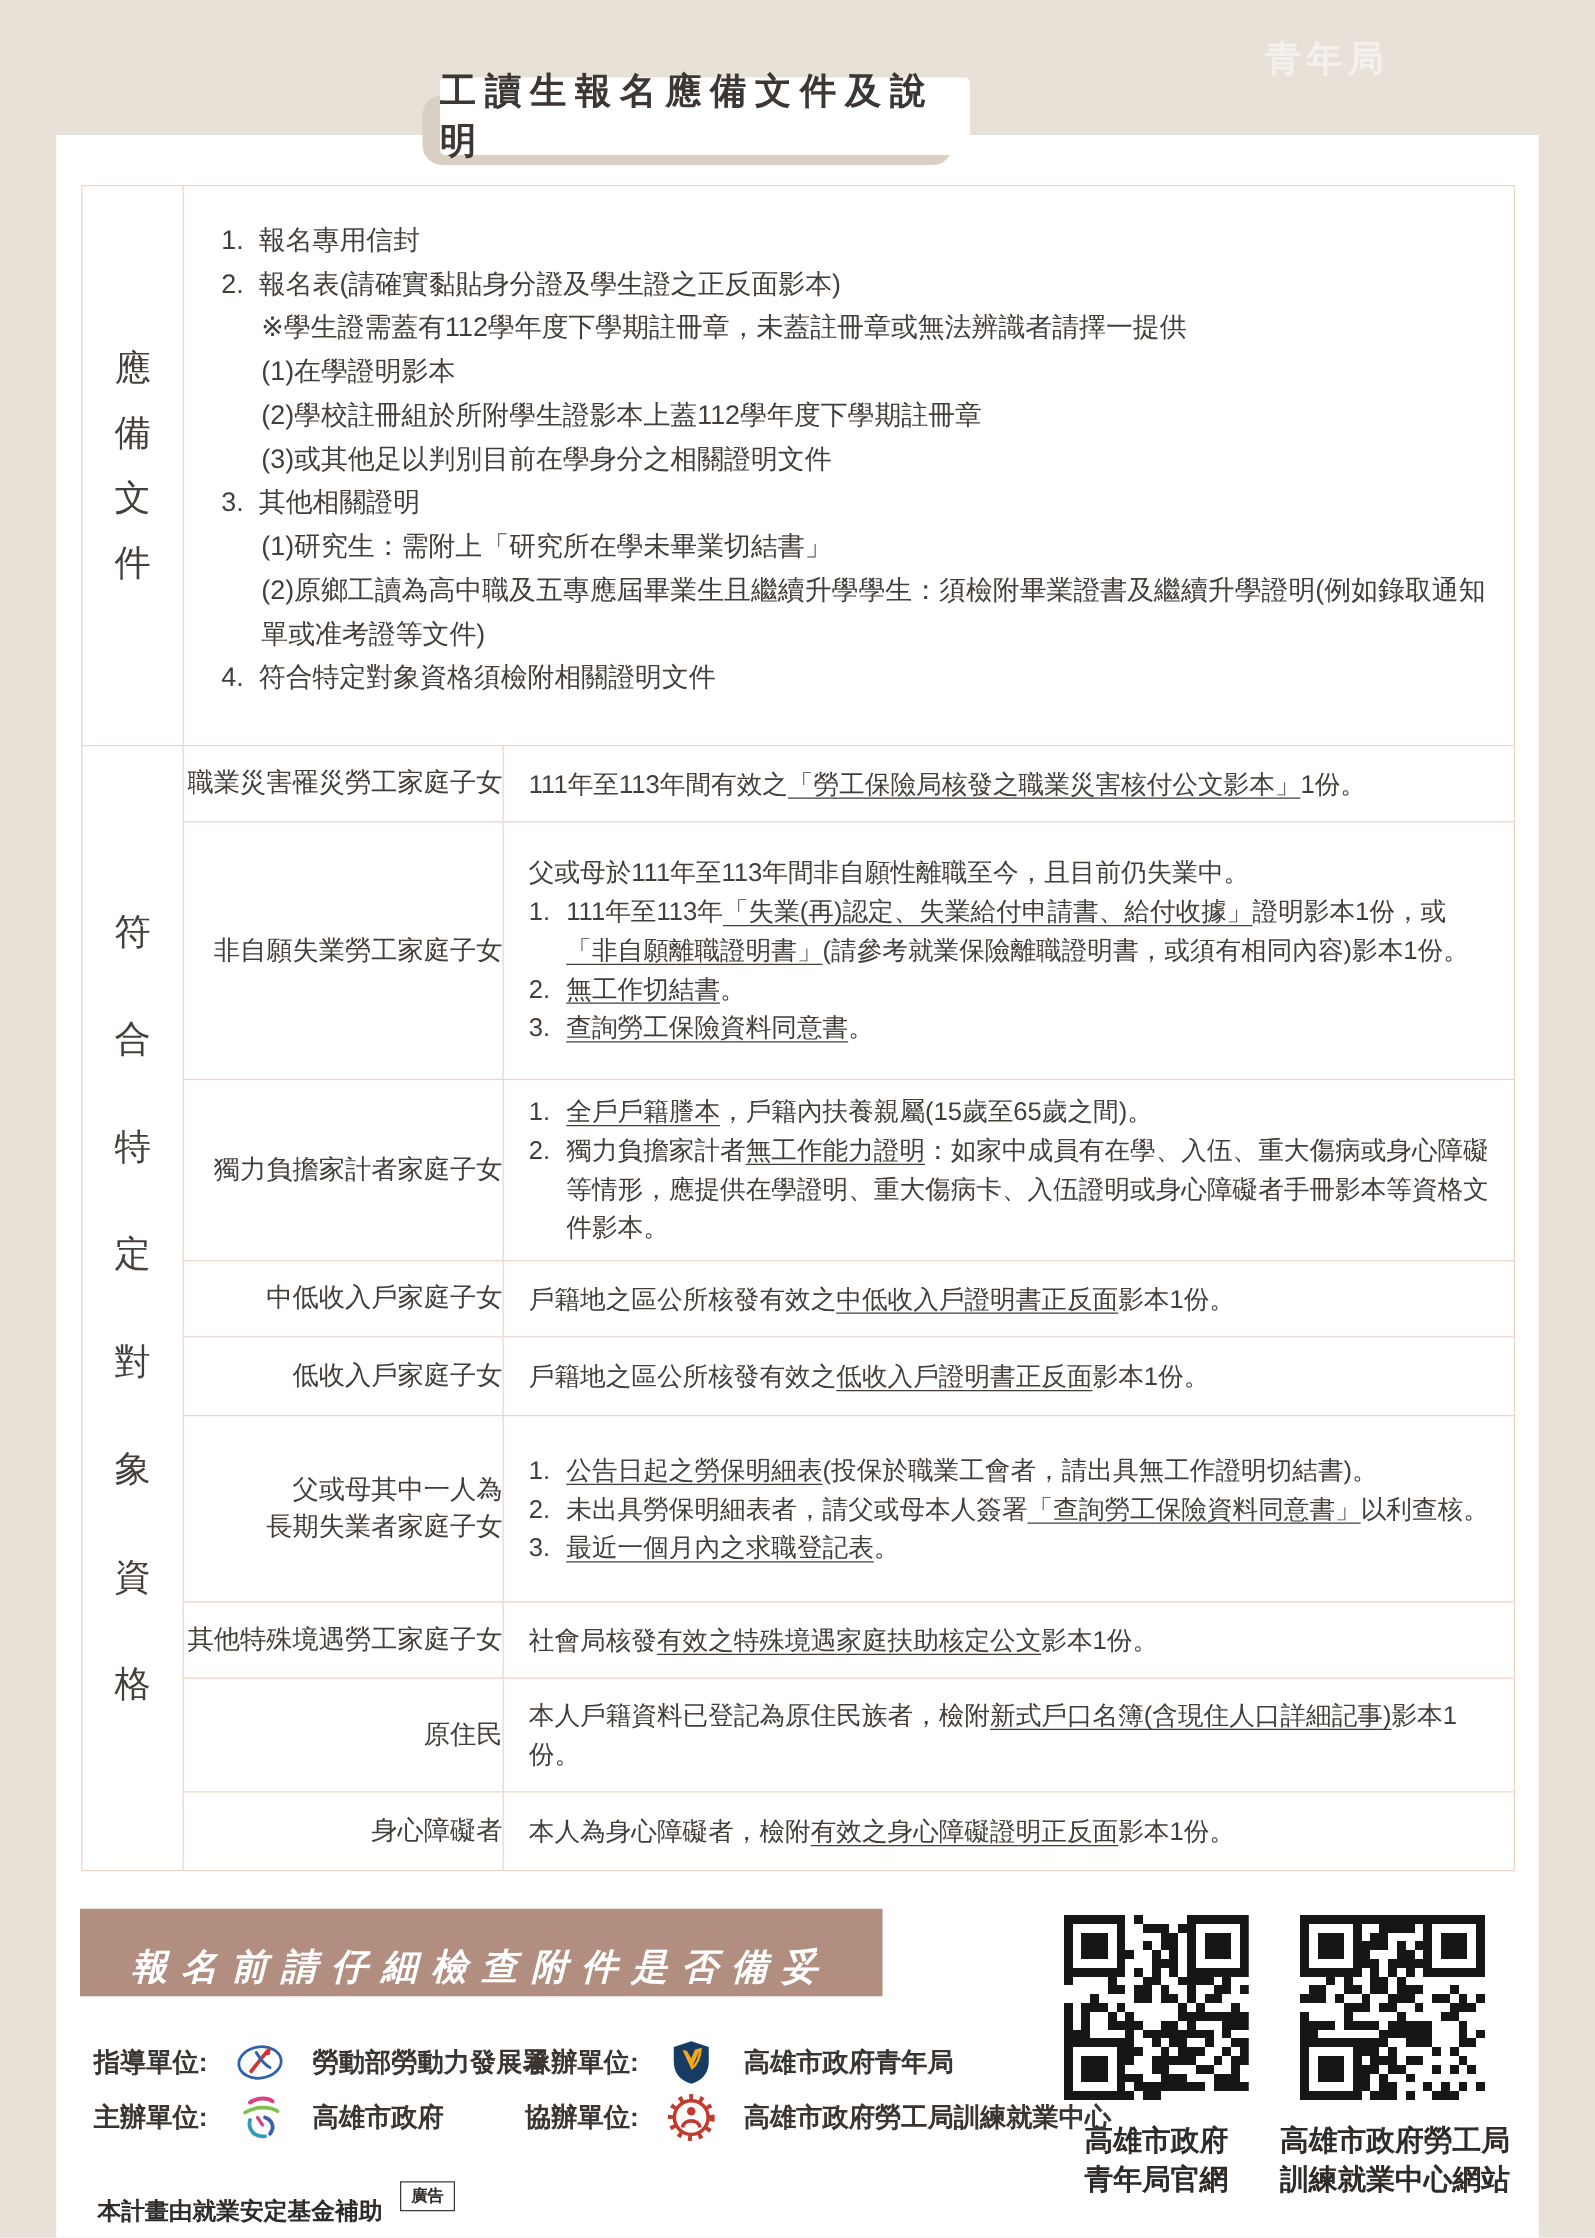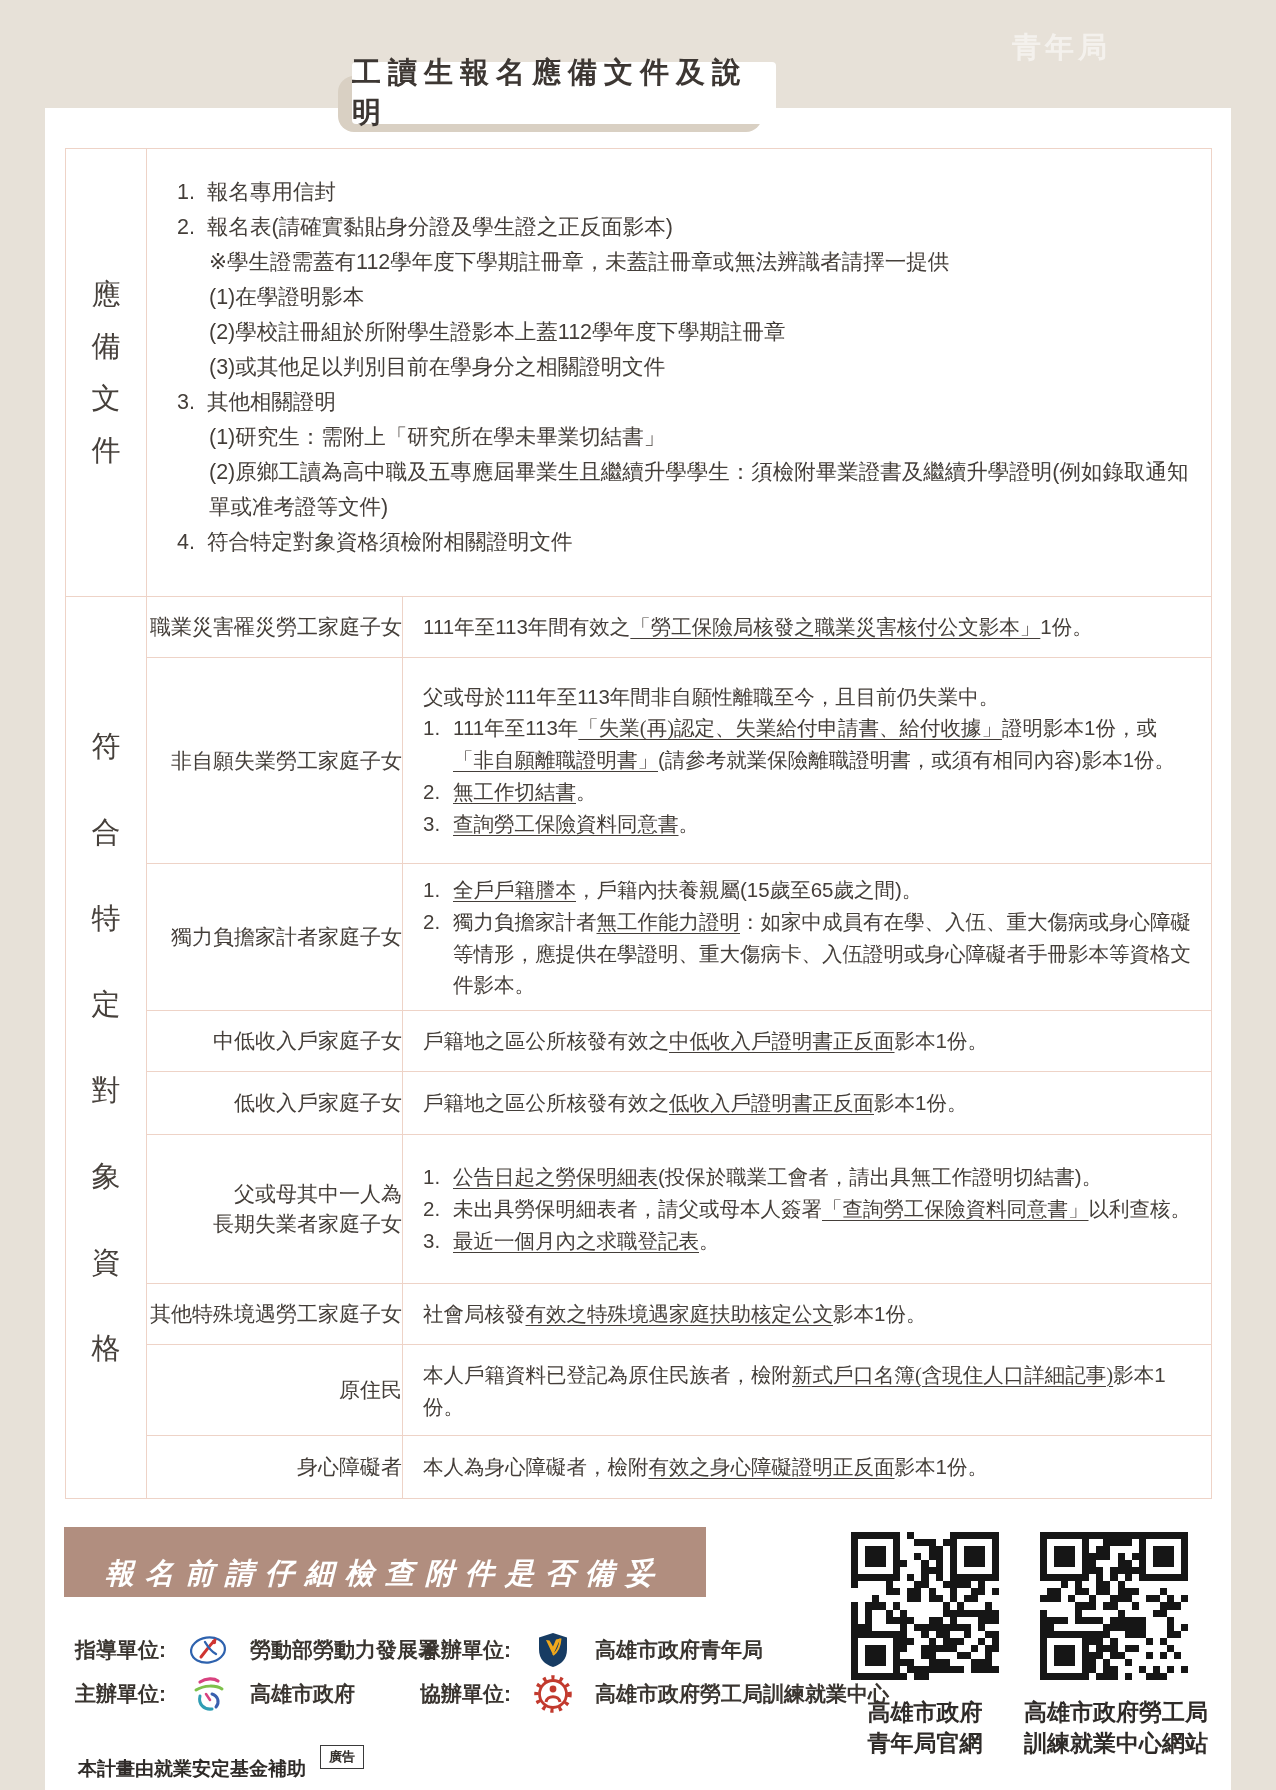--- a/index.html
+++ b/index.html
@@ -35,21 +35,21 @@
   .qrow:nth-child(6){min-height:148px;}
   .qrow:nth-child(7){min-height:60px;}
   .qrow:nth-child(8){min-height:90px;}
   .qrow:nth-child(9){min-height:62px;}
   .qlabel{width:255px;flex:0 0 255px;border-right:1px solid #eed3c7;display:flex;flex-direction:column;align-items:flex-end;justify-content:center;text-align:center;font-size:21px;line-height:30px;font-weight:500;}
   .qcontent{flex:1;display:flex;flex-direction:column;justify-content:center;padding:10px 16px 10px 20px;font-size:20.5px;line-height:31px;}
   .tline{display:flex;align-items:flex-start;}
   .tline .num{flex:0 0 30px;}
   .tline .txt{flex:1;}
   .tline.ind{padding-left:32px;}
-  .ul{text-decoration:underline;text-underline-offset:4px;text-decoration-thickness:1px;font-family:Liberation Serif, serif;}
+  .ul{text-decoration:underline;text-underline-offset:4px;text-decoration-thickness:1px;}
 
   
   .banner{position:absolute;left:64px;top:1527px;width:642px;height:70px;background:#b18e7f;z-index:4;
     display:flex;align-items:center;justify-content:center;}
   .banner .bt{color:#ffffff;font-size:29px;font-weight:700;font-style:italic;letter-spacing:11px;margin-top:24px;}
 
   
   .qr{position:absolute;width:148px;height:148px;z-index:4;background:#fff;}
   .qr-0{left:851px;top:1532px;}
   .qr-1{left:1040px;top:1532px;}

